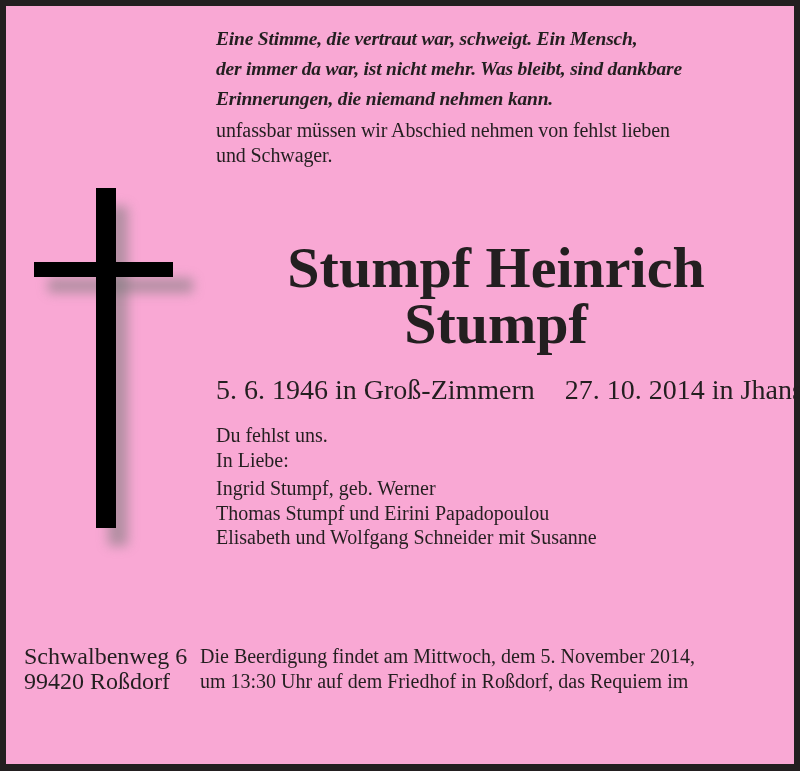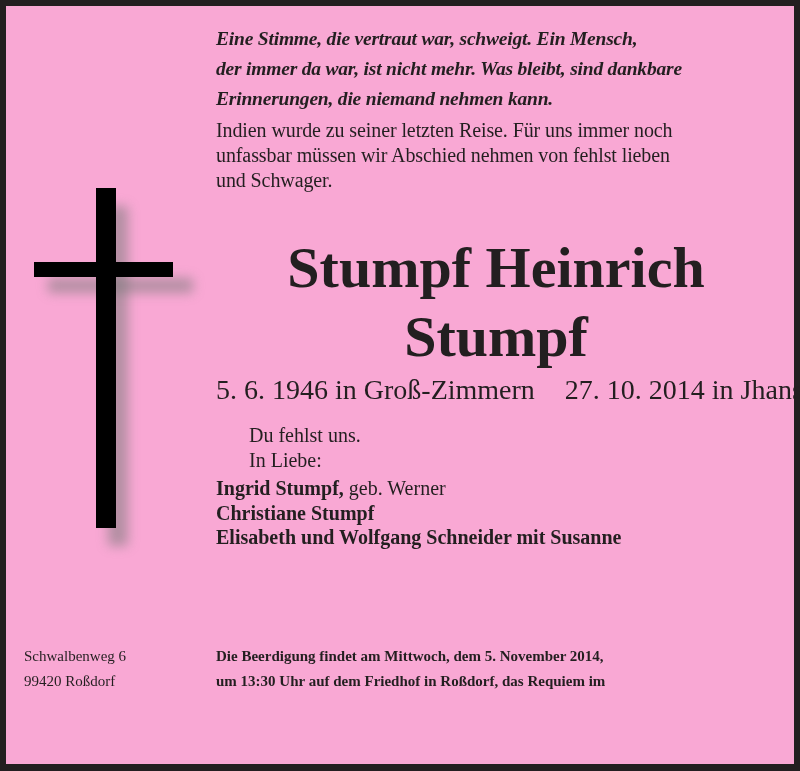--- a/index.html
+++ b/index.html
@@ -3,28 +3,28 @@
 <meta charset="utf-8">
 <style>
   html, body { margin:0; padding:0; }
   body { width:800px; height:771px; background:#231f20; position:relative; overflow:hidden; }
   .page { position:absolute; left:6px; top:6px; width:788px; height:758px; background:#f9a8d4; }
   .txt { position:absolute; font-family:"Liberation Serif", "DejaVu Serif", serif; color:#231f20; white-space:nowrap; }
   .intro { left:210px; top:18px; font-style:italic; font-weight:bold; font-size:19.5px; line-height:30px; letter-spacing:-0.2px; }
   .para { left:210px; top:112px; font-size:20px; line-height:25px; letter-spacing:-0.1px; }
   .title { left:210px; width:560px; text-align:center; font-size:58px; line-height:60px; font-weight:bold; letter-spacing:0px; }
   .title.l1 { top:232px; }
-  .title.l2 { top:301px; }
+  .title.l2 { top:288px; }
   .dates { left:210px; top:371px; font-size:28px; line-height:25px; }
   .dates .sep { display:inline-block; width:30px; }
-  .miss { left:210px; top:417px; font-size:20px; line-height:25px;margin-left:33px; }
+  .miss { left:210px; top:417px; font-size:20px; line-height:25px; }
   .names { left:210px; top:470px; font-size:20px; line-height:24.5px; }
-  .names .row b { font-weight:bold; }
-  .addr { left:18px; top:638px; font-size:15px; line-height:24.5px; }
-  .funeral { left:210px; top:638px; font-size:15px; line-height:24.5px;font-weight:bold; }
+  .names .row b { font-weight:normal; }
+  .addr { left:18px; top:638px; font-size:24px; line-height:24.5px; }
+  .funeral { left:194px; top:638px; font-size:20px; line-height:24.5px; }
   .cross { position:absolute; left:0; top:0; }
   .bar { position:absolute; background:#000; }
   .shadow { position:absolute; background:#7a7a7a; filter:blur(6px); opacity:0.55; }
 </style>
 </head>
 <body>
 
 <div class="page">
 
   <div class="cross">
@@ -34,40 +34,39 @@
     <div class="bar" style="left:28px;top:256px;width:139px;height:15px;"></div>
   </div>
 
   <div class="txt intro">
     <div>Eine Stimme, die vertraut war, schweigt. Ein Mensch,</div>
     <div>der immer da war, ist nicht mehr. Was bleibt, sind dankbare</div>
     <div>Erinnerungen, die niemand nehmen kann.</div>
   </div>
 
   <div class="txt para">
-    <div>Indien wurde zu seiner letzten Reise. Für uns immer noch</div>
     <div>unfassbar müssen wir Abschied nehmen von fehlst lieben</div>
     <div>und Schwager.</div>
   </div>
 
   <div class="txt title l1">Stumpf Heinrich</div>
   <div class="txt title l2">Stumpf</div>
 
   <div class="txt dates">
     <span>5. 6. 1946 in Groß-Zimmern</span><span class="sep"></span><span>27. 10. 2014 in Jhansi/Indien</span>
   </div>
 
   <div class="txt miss">
     <div>Du fehlst uns.</div>
     <div>In Liebe:</div>
   </div>
 
   <div class="txt names">
     <div class="row"><b>Ingrid Stumpf,</b><span> geb. Werner</span></div>
-    <div class="row"><b>Christiane Stumpf</b></div>
+    <div class="row"><b>Thomas Stumpf und Eirini Papadopoulou</b></div>
     <div class="row"><b>Elisabeth und Wolfgang Schneider mit Susanne</b></div>
   </div>
 
   <div class="txt addr">
     <div>Schwalbenweg 6</div>
     <div>99420 Roßdorf</div>
   </div>
 
   <div class="txt funeral">
     <div>Die Beerdigung findet am Mittwoch, dem 5. November 2014,</div>

